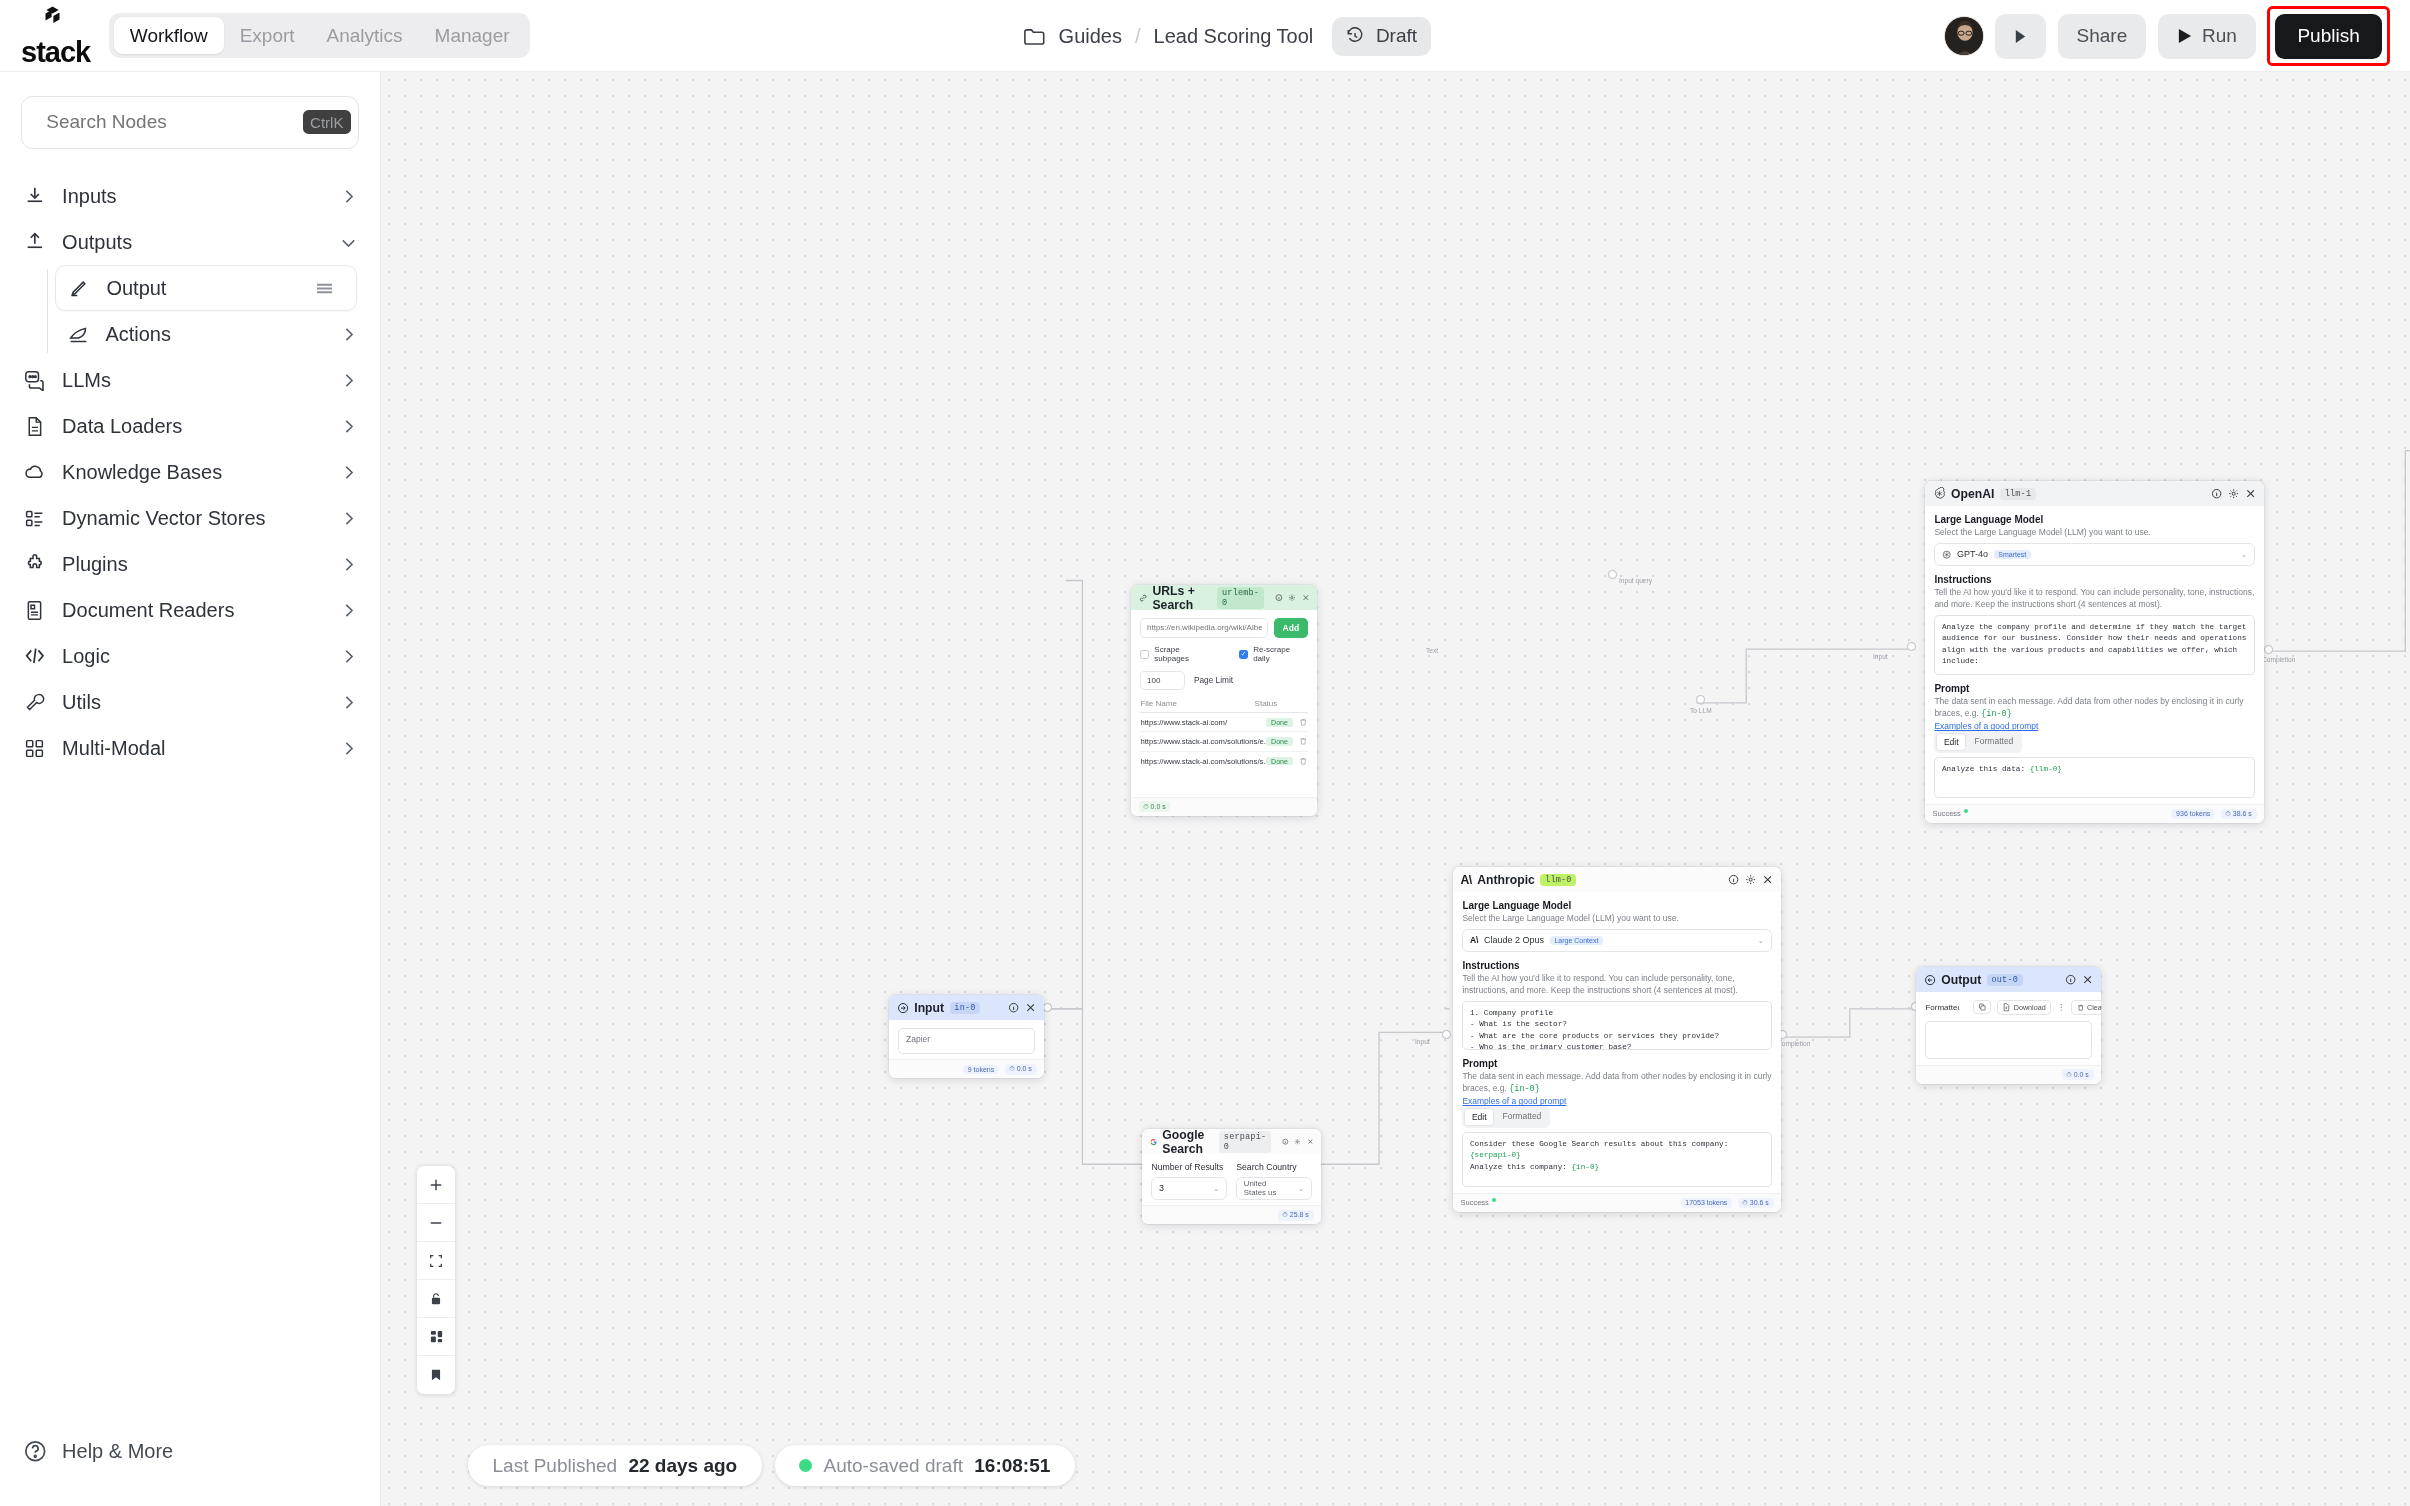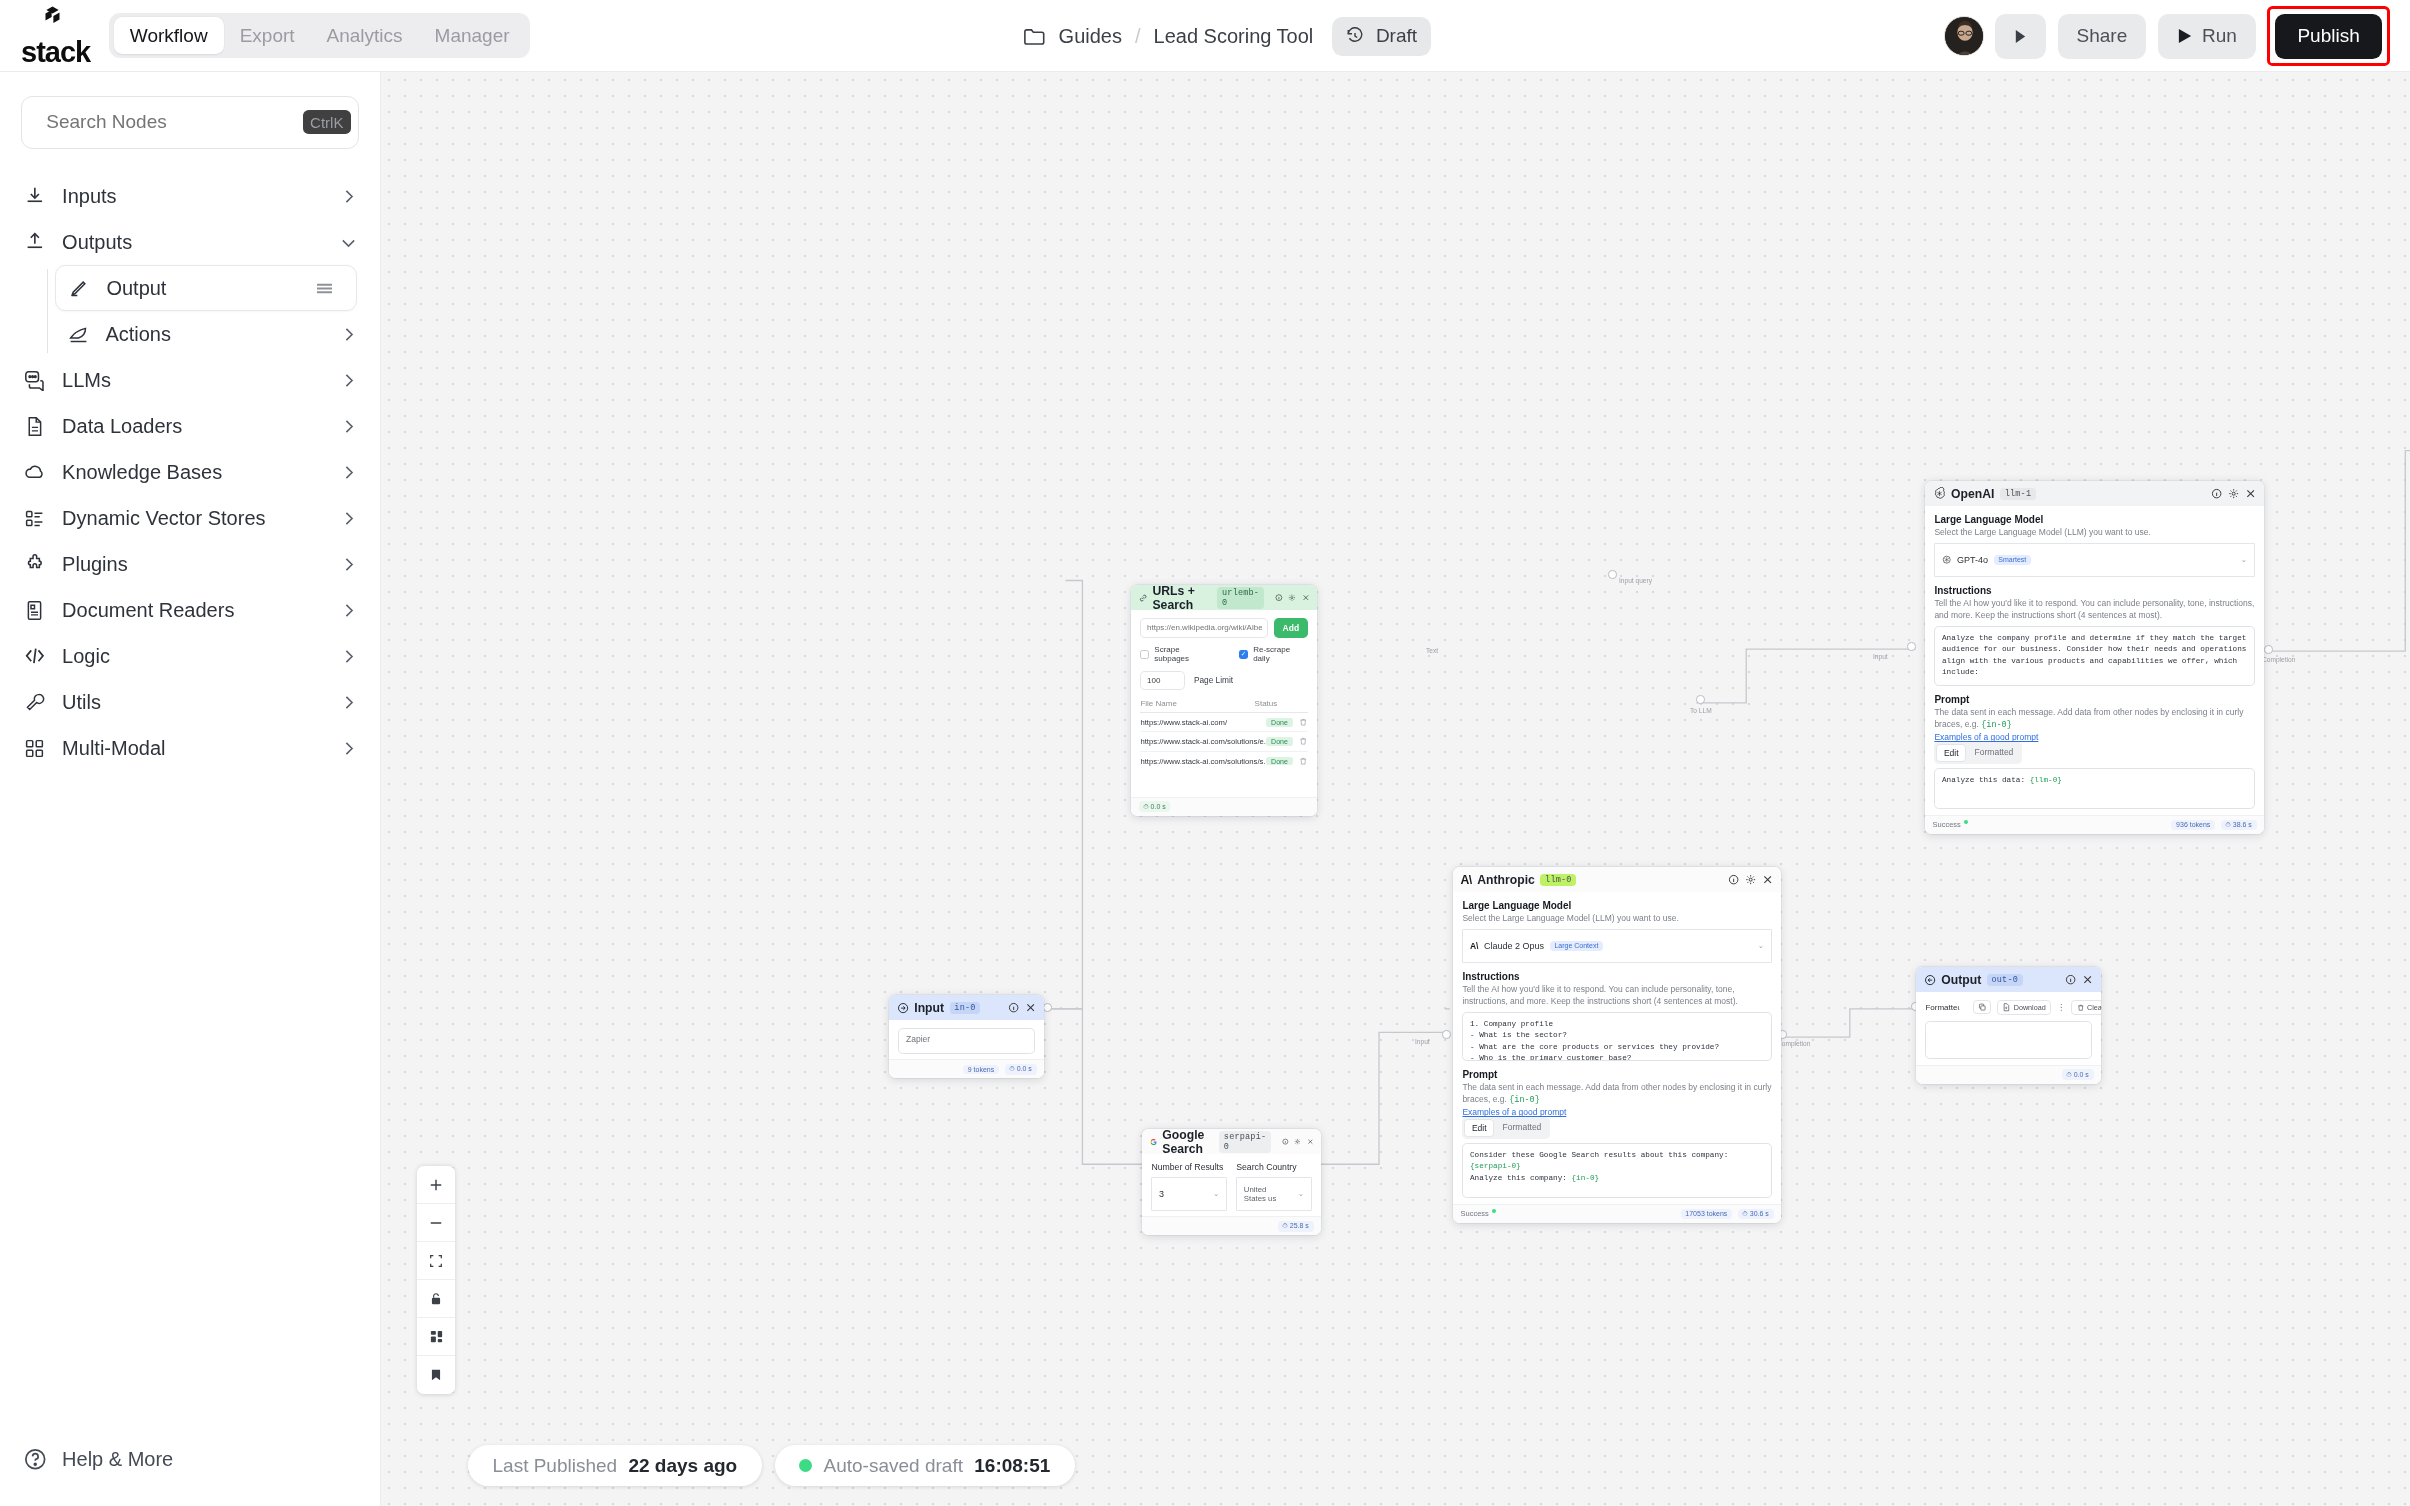--- a/index.html
+++ b/index.html
@@ -97,21 +97,21 @@
   .sub-wrap { position: relative; padding-left: 22.6px; }
   .sub-wrap:before {
     content: ""; position: absolute; left: 47px; top: 3.8px; bottom: 3.8px; width: 0.9px; background: #e2e3e6;
   }
   .nav-row.sub { margin-left: 32px; padding-left: 11.3px; }
   .nav-row.selected {
     background: #fff; border: 0.9px solid #e7e8eb; border-radius: 10.4px;
     margin-right: 22.6px; box-shadow: 0 0.9px 1.9px rgba(0,0,0,.04);
   }
   .help-row {
-    position: absolute; bottom: 25px; left: 0; width: 100%;
+    position: absolute; bottom: 33px; left: 0; width: 100%;
     display: flex; align-items: center; gap: 15px; padding: 0 22.6px; height: 45px; cursor: pointer;
   }
   .help-row .lbl { font-size: 20px; color: #444a53; }
 
   
   .canvas {
     position: absolute; left: 381px; top: 72px; width: 2029px; height: 1435px;
     background-color: #f4f4f5;
     background-image: radial-gradient(#d7d7db 1px, transparent 1.1px);
     background-size: 16px 16px;
@@ -131,21 +131,21 @@
   .node-head .tag {
     font-family: "Liberation Mono", monospace; font-size: 8.5px; padding: 0.9px 4.7px;
     border-radius: 3.8px; letter-spacing: 0.2px;
   }
   .node-head .spacer { flex: 1; }
   .hico { width: 11.3px; height: 11.3px; color: #444; cursor: pointer; }
   .node-body { padding: 7.5px 9.4px 5.6px 9.4px; }
   .lbl-bold { font-size: 10px; font-weight: 700; color: #171a20; }
   .lbl-desc { font-size: 8.5px; color: #7c8088; line-height: 1.35; margin-top: 1.9px; }
   .select-box {
-    border: 0.9px solid #e4e5e8; border-radius: 1px; height: 34px; display: flex;
+    border: 0.9px solid #e4e5e8; border-radius: 6px; height: 23px; display: flex;
     align-items: center; gap: 5.6px; padding: 0 6.6px; margin-top: 4.7px; font-size: 9px; color: #2b2f36;
   }
   .badge-blue { background: #e4ecfd; color: #3b6fd4; font-size: 7px; border-radius: 3.8px; padding: 1.4px 4.7px; }
   .ta {
     border: 0.9px solid #e1e2e5; border-radius: 4.7px; margin-top: 4.7px;
     font-family: "Liberation Mono", monospace; font-size: 7.7px; color: #2d323b;
     padding: 5.6px 6.6px; line-height: 1.5; white-space: pre-wrap; overflow: hidden; position: relative;
   }
   .ta .var { color: #1f9d55; }
   .link { color: #2f6fe0; text-decoration: underline; font-size: 8.5px; }

